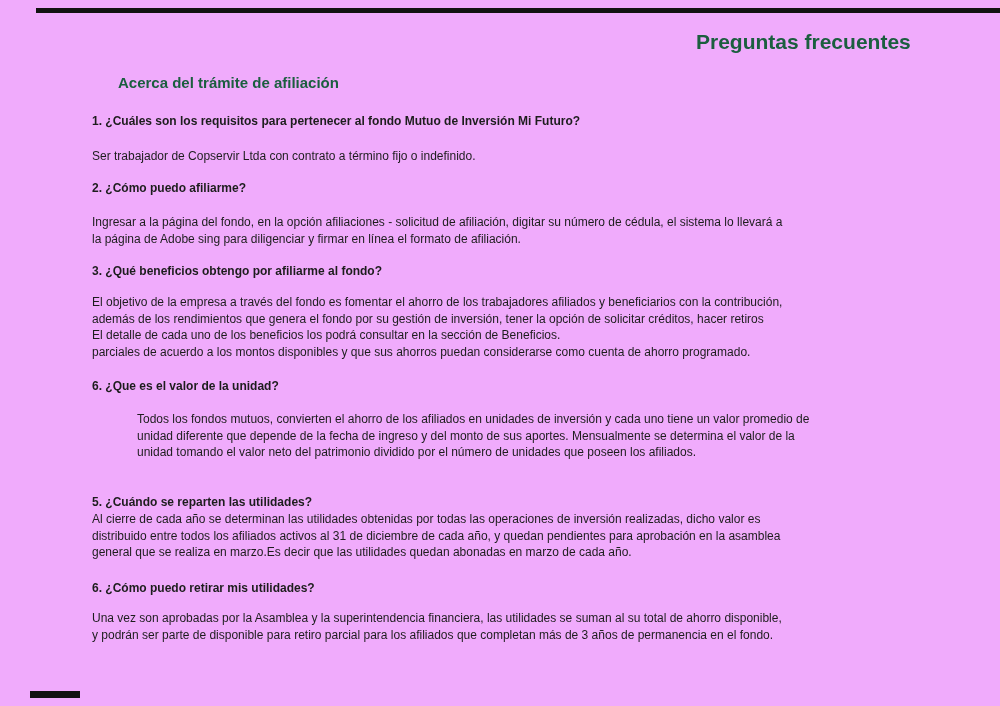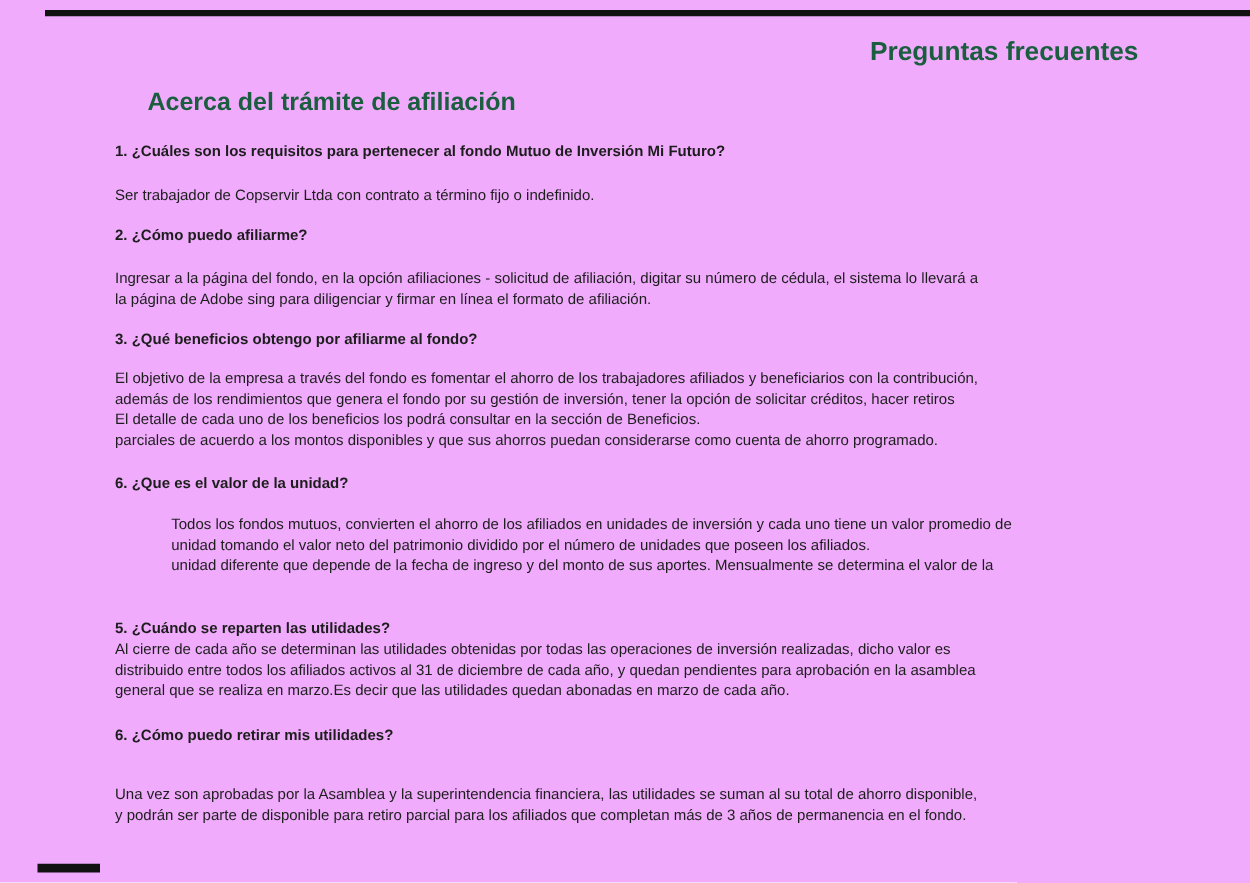--- a/index.html
+++ b/index.html
@@ -39,21 +39,21 @@
     font-size: 21px;
     line-height: 24px;
     font-weight: bold;
     color: #1b5e3f;
     white-space: nowrap;
   }
   .section-title {
     position: absolute;
     left: 118px;
     top: 73px;
-    font-size: 20px;
+    font-size: 15px;
     line-height: 19px;
     font-weight: bold;
     color: #1b5e3f;
     white-space: nowrap;
   }
   .q, .a {
     position: absolute;
     left: 92px;
     font-size: 12px;
     line-height: 16.6px;
@@ -64,21 +64,21 @@
   .a0 { top: 148px; }
   .q1 { top: 180px; }
   .a1 { top: 214px; }
   .q2 { top: 263px; }
   .a2 { top: 294px; }
   .q3 { top: 378px; }
   .a3 { top: 411px; margin-left: 45px; }
   .q4 { top: 494px; }
   .a4 { top: 511px; }
   .q5 { top: 580px; }
-  .a5 { top: 627px; }
+  .a5 { top: 610px; }
 </style>
 </head>
 <body>
 
 <div class="page">
 
   <div class="rule top-rule"></div>
 
   <div class="page-title">Preguntas frecuentes</div>
 
@@ -99,22 +99,22 @@
   <div class="a a2">
     <div>El objetivo de la empresa a través del fondo es fomentar el ahorro de los trabajadores afiliados y beneficiarios con la contribución,</div>
     <div>además de los rendimientos que genera el fondo por su gestión de inversión, tener la opción de solicitar créditos, hacer retiros</div>
     <div>El detalle de cada uno de los beneficios los podrá consultar en la sección de Beneficios.</div>
     <div>parciales de acuerdo a los montos disponibles y que sus ahorros puedan considerarse como cuenta de ahorro programado.</div>
   </div>
 
   <div class="q q3">6. ¿Que es el valor de la unidad?</div>
   <div class="a a3">
     <div>Todos los fondos mutuos, convierten el ahorro de los afiliados en unidades de inversión y cada uno tiene un valor promedio de</div>
+    <div>unidad diferente que depende de la fecha de ingreso y del monto de sus aportes. Mensualmente se determina el valor de la</div>
     <div>unidad tomando el valor neto del patrimonio dividido por el número de unidades que poseen los afiliados.</div>
-    <div>unidad diferente que depende de la fecha de ingreso y del monto de sus aportes. Mensualmente se determina el valor de la</div>
   </div>
 
   <div class="q q4">5. ¿Cuándo se reparten las utilidades?</div>
   <div class="a a4">
     <div>Al cierre de cada año se determinan las utilidades obtenidas por todas las operaciones de inversión realizadas, dicho valor es</div>
     <div>distribuido entre todos los afiliados activos al 31 de diciembre de cada año, y quedan pendientes para aprobación en la asamblea</div>
     <div>general que se realiza en marzo.Es decir que las utilidades quedan abonadas en marzo de cada año.</div>
   </div>
 
   <div class="q q5">6. ¿Cómo puedo retirar mis utilidades?</div>

